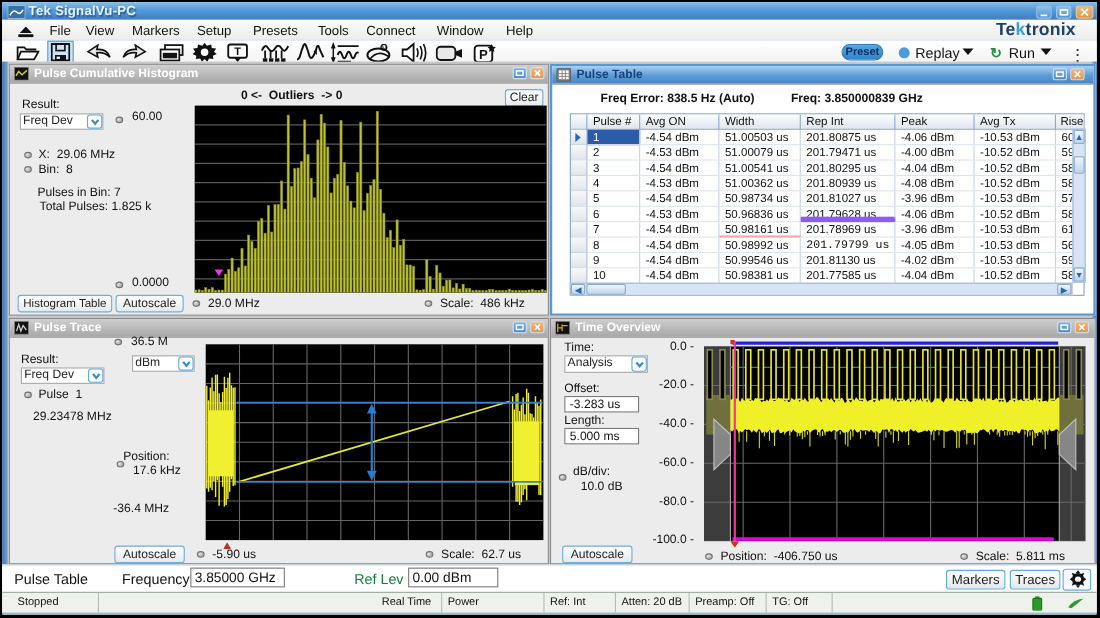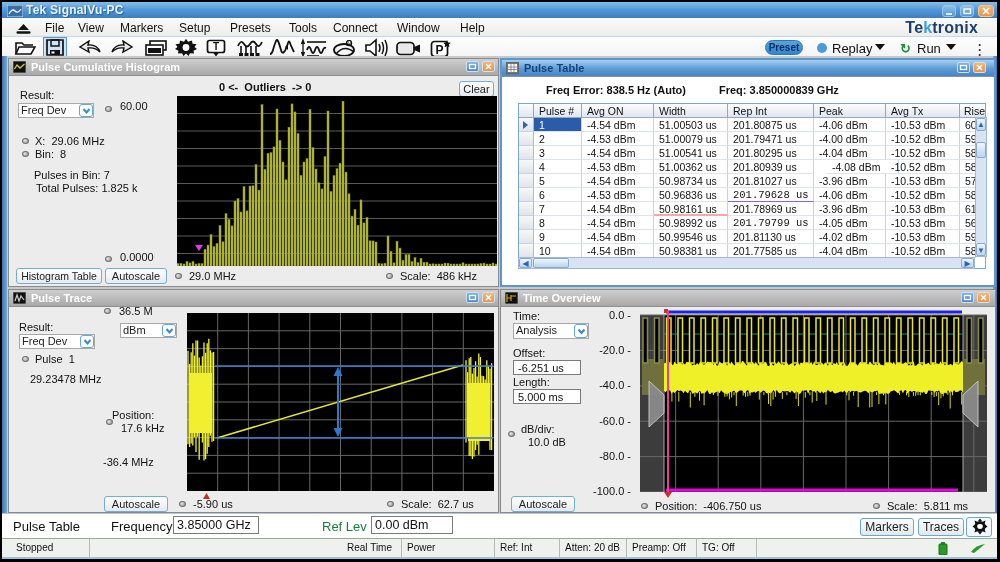--- a/index.html
+++ b/index.html
@@ -412,36 +412,36 @@
           <div style="position:absolute;left:135px;top:42px;width:74px;height:14px;border-right:1px solid #c8d2e0;border-bottom:1px solid #dde4ee;font-size:10.5px;color:#111;padding:1px 0 0 5px;white-space:nowrap;overflow:hidden;">51.00541 us</div>
           <div style="position:absolute;left:209px;top:42px;width:86px;height:14px;border-right:1px solid #c8d2e0;border-bottom:1px solid #dde4ee;font-size:10.5px;color:#111;padding:1px 0 0 5px;white-space:nowrap;overflow:hidden;">201.80295 us</div>
           <div style="position:absolute;left:295px;top:42px;width:72px;height:14px;border-right:1px solid #c8d2e0;border-bottom:1px solid #dde4ee;font-size:10.5px;color:#111;padding:1px 0 0 5px;white-space:nowrap;overflow:hidden;">-4.04 dBm</div>
           <div style="position:absolute;left:367px;top:42px;width:74px;height:14px;border-right:1px solid #c8d2e0;border-bottom:1px solid #dde4ee;font-size:10.5px;color:#111;padding:1px 0 0 5px;white-space:nowrap;overflow:hidden;">-10.52 dBm</div>
           <div style="position:absolute;left:441px;top:42px;width:16px;height:14px;border-right:1px solid #c8d2e0;border-bottom:1px solid #dde4ee;font-size:10.5px;color:#111;padding:1px 0 0 5px;white-space:nowrap;overflow:hidden;">58</div>
           <div style="position:absolute;left:0;top:56px;width:15px;height:14px;background:linear-gradient(#f8f8f8,#e0e4ea);border-right:1px solid #a8bcd4;border-bottom:1px solid #c8d2e0"></div>
           <div style="position:absolute;left:15px;top:56px;width:48px;height:14px;border-right:1px solid #c8d2e0;border-bottom:1px solid #dde4ee;font-size:10.5px;color:#111;padding:1px 0 0 5px;white-space:nowrap;overflow:hidden;">4</div>
           <div style="position:absolute;left:63px;top:56px;width:72px;height:14px;border-right:1px solid #c8d2e0;border-bottom:1px solid #dde4ee;font-size:10.5px;color:#111;padding:1px 0 0 5px;white-space:nowrap;overflow:hidden;">-4.53 dBm</div>
           <div style="position:absolute;left:135px;top:56px;width:74px;height:14px;border-right:1px solid #c8d2e0;border-bottom:1px solid #dde4ee;font-size:10.5px;color:#111;padding:1px 0 0 5px;white-space:nowrap;overflow:hidden;">51.00362 us</div>
           <div style="position:absolute;left:209px;top:56px;width:86px;height:14px;border-right:1px solid #c8d2e0;border-bottom:1px solid #dde4ee;font-size:10.5px;color:#111;padding:1px 0 0 5px;white-space:nowrap;overflow:hidden;">201.80939 us</div>
-          <div style="position:absolute;left:295px;top:56px;width:72px;height:14px;border-right:1px solid #c8d2e0;border-bottom:1px solid #dde4ee;font-size:10.5px;color:#111;padding:1px 0 0 5px;white-space:nowrap;overflow:hidden;margin-left:13px;">-4.08 dBm</div>
+          <div style="position:absolute;left:295px;top:56px;width:72px;height:14px;border-right:1px solid #c8d2e0;border-bottom:1px solid #dde4ee;font-size:10.5px;color:#111;padding:1px 0 0 5px;white-space:nowrap;overflow:hidden;">-4.08 dBm</div>
           <div style="position:absolute;left:367px;top:56px;width:74px;height:14px;border-right:1px solid #c8d2e0;border-bottom:1px solid #dde4ee;font-size:10.5px;color:#111;padding:1px 0 0 5px;white-space:nowrap;overflow:hidden;">-10.52 dBm</div>
           <div style="position:absolute;left:441px;top:56px;width:16px;height:14px;border-right:1px solid #c8d2e0;border-bottom:1px solid #dde4ee;font-size:10.5px;color:#111;padding:1px 0 0 5px;white-space:nowrap;overflow:hidden;">58</div>
           <div style="position:absolute;left:0;top:70px;width:15px;height:14px;background:linear-gradient(#f8f8f8,#e0e4ea);border-right:1px solid #a8bcd4;border-bottom:1px solid #c8d2e0"></div>
           <div style="position:absolute;left:15px;top:70px;width:48px;height:14px;border-right:1px solid #c8d2e0;border-bottom:1px solid #dde4ee;font-size:10.5px;color:#111;padding:1px 0 0 5px;white-space:nowrap;overflow:hidden;">5</div>
           <div style="position:absolute;left:63px;top:70px;width:72px;height:14px;border-right:1px solid #c8d2e0;border-bottom:1px solid #dde4ee;font-size:10.5px;color:#111;padding:1px 0 0 5px;white-space:nowrap;overflow:hidden;">-4.54 dBm</div>
           <div style="position:absolute;left:135px;top:70px;width:74px;height:14px;border-right:1px solid #c8d2e0;border-bottom:1px solid #dde4ee;font-size:10.5px;color:#111;padding:1px 0 0 5px;white-space:nowrap;overflow:hidden;">50.98734 us</div>
           <div style="position:absolute;left:209px;top:70px;width:86px;height:14px;border-right:1px solid #c8d2e0;border-bottom:1px solid #dde4ee;font-size:10.5px;color:#111;padding:1px 0 0 5px;white-space:nowrap;overflow:hidden;">201.81027 us</div>
           <div style="position:absolute;left:295px;top:70px;width:72px;height:14px;border-right:1px solid #c8d2e0;border-bottom:1px solid #dde4ee;font-size:10.5px;color:#111;padding:1px 0 0 5px;white-space:nowrap;overflow:hidden;">-3.96 dBm</div>
           <div style="position:absolute;left:367px;top:70px;width:74px;height:14px;border-right:1px solid #c8d2e0;border-bottom:1px solid #dde4ee;font-size:10.5px;color:#111;padding:1px 0 0 5px;white-space:nowrap;overflow:hidden;">-10.53 dBm</div>
           <div style="position:absolute;left:441px;top:70px;width:16px;height:14px;border-right:1px solid #c8d2e0;border-bottom:1px solid #dde4ee;font-size:10.5px;color:#111;padding:1px 0 0 5px;white-space:nowrap;overflow:hidden;">57</div>
           <div style="position:absolute;left:0;top:84px;width:15px;height:14px;background:linear-gradient(#f8f8f8,#e0e4ea);border-right:1px solid #a8bcd4;border-bottom:1px solid #c8d2e0"></div>
           <div style="position:absolute;left:15px;top:84px;width:48px;height:14px;border-right:1px solid #c8d2e0;border-bottom:1px solid #dde4ee;font-size:10.5px;color:#111;padding:1px 0 0 5px;white-space:nowrap;overflow:hidden;">6</div>
           <div style="position:absolute;left:63px;top:84px;width:72px;height:14px;border-right:1px solid #c8d2e0;border-bottom:1px solid #dde4ee;font-size:10.5px;color:#111;padding:1px 0 0 5px;white-space:nowrap;overflow:hidden;">-4.53 dBm</div>
           <div style="position:absolute;left:135px;top:84px;width:74px;height:14px;border-right:1px solid #c8d2e0;border-bottom:1px solid #dde4ee;font-size:10.5px;color:#111;padding:1px 0 0 5px;white-space:nowrap;overflow:hidden;">50.96836 us</div>
-          <div style="position:absolute;left:209px;top:84px;width:86px;height:14px;border-right:1px solid #c8d2e0;border-bottom:1px solid #8b5cf6;font-size:10.5px;color:#111;padding:1px 0 0 5px;white-space:nowrap;overflow:hidden;font-family:Liberation Mono, monospace;">201.79628 us</div>
+          <div style="position:absolute;left:209px;top:84px;width:86px;height:14px;border-right:1px solid #c8d2e0;border-bottom:5px solid #8b5cf6;font-size:10.5px;color:#111;padding:1px 0 0 5px;white-space:nowrap;overflow:hidden;">201.79628 us</div>
           <div style="position:absolute;left:295px;top:84px;width:72px;height:14px;border-right:1px solid #c8d2e0;border-bottom:1px solid #dde4ee;font-size:10.5px;color:#111;padding:1px 0 0 5px;white-space:nowrap;overflow:hidden;">-4.06 dBm</div>
           <div style="position:absolute;left:367px;top:84px;width:74px;height:14px;border-right:1px solid #c8d2e0;border-bottom:1px solid #dde4ee;font-size:10.5px;color:#111;padding:1px 0 0 5px;white-space:nowrap;overflow:hidden;">-10.52 dBm</div>
           <div style="position:absolute;left:441px;top:84px;width:16px;height:14px;border-right:1px solid #c8d2e0;border-bottom:1px solid #dde4ee;font-size:10.5px;color:#111;padding:1px 0 0 5px;white-space:nowrap;overflow:hidden;">58</div>
           <div style="position:absolute;left:0;top:98px;width:15px;height:14px;background:linear-gradient(#f8f8f8,#e0e4ea);border-right:1px solid #a8bcd4;border-bottom:1px solid #c8d2e0"></div>
           <div style="position:absolute;left:15px;top:98px;width:48px;height:14px;border-right:1px solid #c8d2e0;border-bottom:1px solid #dde4ee;font-size:10.5px;color:#111;padding:1px 0 0 5px;white-space:nowrap;overflow:hidden;">7</div>
           <div style="position:absolute;left:63px;top:98px;width:72px;height:14px;border-right:1px solid #c8d2e0;border-bottom:1px solid #dde4ee;font-size:10.5px;color:#111;padding:1px 0 0 5px;white-space:nowrap;overflow:hidden;">-4.54 dBm</div>
           <div style="position:absolute;left:135px;top:98px;width:74px;height:14px;border-right:1px solid #c8d2e0;border-bottom:2px solid #fca5a5;font-size:10.5px;color:#111;padding:1px 0 0 5px;white-space:nowrap;overflow:hidden;">50.98161 us</div>
           <div style="position:absolute;left:209px;top:98px;width:86px;height:14px;border-right:1px solid #c8d2e0;border-bottom:1px solid #dde4ee;font-size:10.5px;color:#111;padding:1px 0 0 5px;white-space:nowrap;overflow:hidden;">201.78969 us</div>
           <div style="position:absolute;left:295px;top:98px;width:72px;height:14px;border-right:1px solid #c8d2e0;border-bottom:1px solid #dde4ee;font-size:10.5px;color:#111;padding:1px 0 0 5px;white-space:nowrap;overflow:hidden;">-3.96 dBm</div>
           <div style="position:absolute;left:367px;top:98px;width:74px;height:14px;border-right:1px solid #c8d2e0;border-bottom:1px solid #dde4ee;font-size:10.5px;color:#111;padding:1px 0 0 5px;white-space:nowrap;overflow:hidden;">-10.53 dBm</div>
@@ -615,21 +615,21 @@
         </div>
     </div>
     <div id="timebody">
 <div class="smalltext abs" style="left:12px;top:20px">Time:</div>
 <div class="combo" style="left:12px;top:33px;width:76px;height:16px;padding:0 2px">Analysis<div class="arr">
             <svg width="11" height="100%" viewBox="0 0 11 11" style="display:block;margin:auto">
               <path d="M2.5 4 L5.5 7.5 L8.5 4" stroke="#3a8ac8" stroke-width="2" fill="none"></path>
             </svg>
           </div></div>
 <div class="smalltext abs" style="left:12px;top:57px">Offset:</div>
-<div class="input" style="left:12px;top:70px;width:68px;height:15px;padding:1px 4px">-6.251 us</div>
+<div class="input" style="left:12px;top:70px;width:68px;height:15px;padding:1px 4px">-3.283 us</div>
 <div class="smalltext abs" style="left:12px;top:86px">Length:</div>
 <div class="input" style="left:12px;top:99px;width:68px;height:15px;padding:1px 4px">5.000 ms</div>
 <div class="bullet" style="left:7px;top:141px"></div>
         <div class="smalltext abs" style="left:20px;top:133px">dB/div:</div>
 <div class="smalltext abs" style="left:27px;top:146px">10.0 dB</div>
 <div class="btn" style="left:10px;top:206px;width:64px;height:16px;padding-top:1px">Autoscale</div>
 <div class="smalltext abs" style="left:90px;top:19px;width:40px;text-align:right">0.0 -</div>
         <div class="smalltext abs" style="left:90px;top:54px;width:40px;text-align:right">-20.0 -</div>
         <div class="smalltext abs" style="left:90px;top:89px;width:40px;text-align:right">-40.0 -</div>
         <div class="smalltext abs" style="left:90px;top:125px;width:40px;text-align:right">-60.0 -</div>

